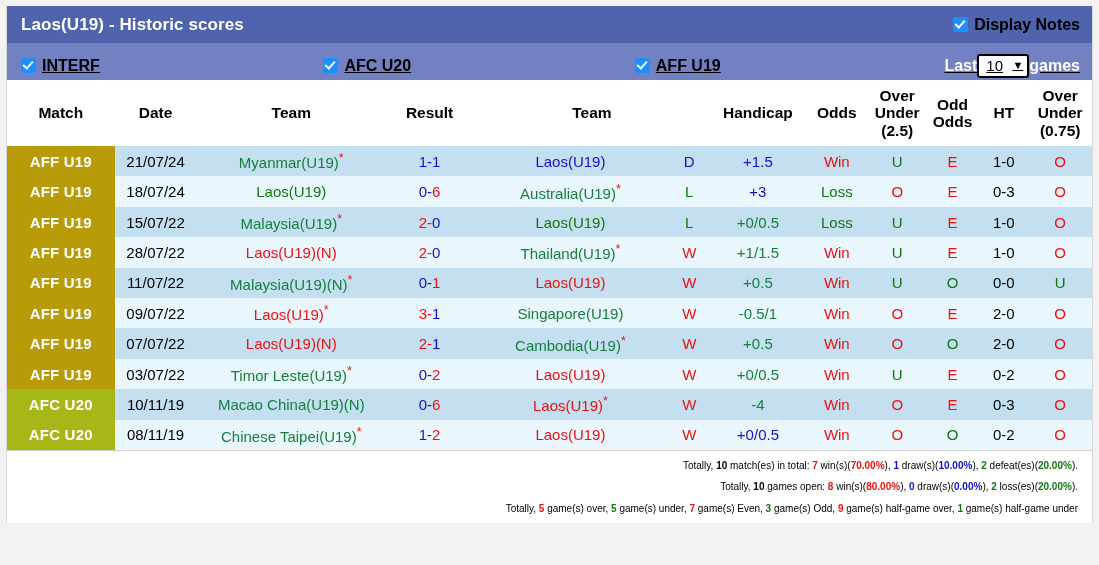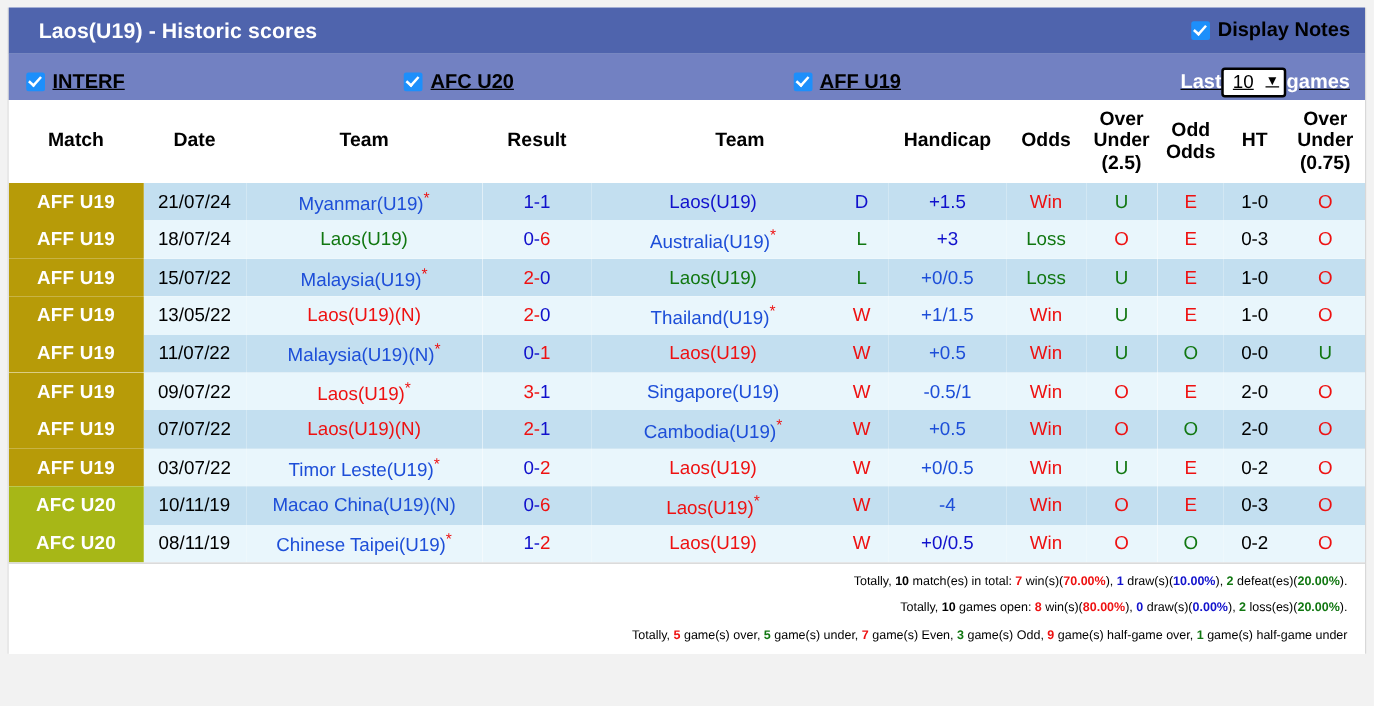--- a/index.html
+++ b/index.html
@@ -34,21 +34,20 @@
     align-items: center;
     justify-content: space-between;
     padding: 0 12px 0 14px;
     box-sizing: border-box;
   }
   .titlebar .title {
     color: #ffffff;
     font-weight: bold;
     font-size: 17px;
     letter-spacing: .1px;
-    margin-left: 10px;
   }
   .optbar {
     background: #7281c2;
     height: 37px;
     display: flex;
     align-items: center;
     justify-content: space-between;
     padding: 8px 12px 0 14px;
     box-sizing: border-box;
     gap: 14px;
@@ -144,21 +143,21 @@
     font-weight: bold;
     font-size: 15px;
     letter-spacing: .2px;
   }
   td.matchcell.aff  { background: #b79b08 !important; }
   td.matchcell.afc  { background: #a7b717 !important; }
 
   .red   { color: #ee1111; }
   .blue  { color: #1111cc; }
   .green { color: #117711; }
-  .black { color: #1d4ed8; }
+  .black { color: #15803d; }
   .star  { color: #ee1111; }
 
   
   .summary {
     border-top: 1px solid #cfcfcf;
     padding: 8px 14px 6px 14px;
     background: #ffffff;
   }
   .summary p {
     margin: 0 0 8px 0;
@@ -286,21 +285,21 @@
           <td class="green">L</td>
           <td class="black">+0/0.5</td>
           <td class="green">Loss</td>
           <td class="green">U</td>
           <td class="red">E</td>
           <td>1-0</td>
           <td class="red">O</td>
         </tr>
         <tr class="r-even">
           <td class="matchcell aff">AFF U19</td>
-          <td>13/05/22</td>
+          <td>28/07/22</td>
           <td><span class="red">Laos(U19)(N)</span></td>
           <td><span class="red">2</span><span class="red">-</span><span class="blue">0</span></td>
           <td><span class="black">Thailand(U19)</span><sup class="star">*</sup></td>
           <td class="red">W</td>
           <td class="black">+1/1.5</td>
           <td class="red">Win</td>
           <td class="green">U</td>
           <td class="red">E</td>
           <td>1-0</td>
           <td class="red">O</td>

